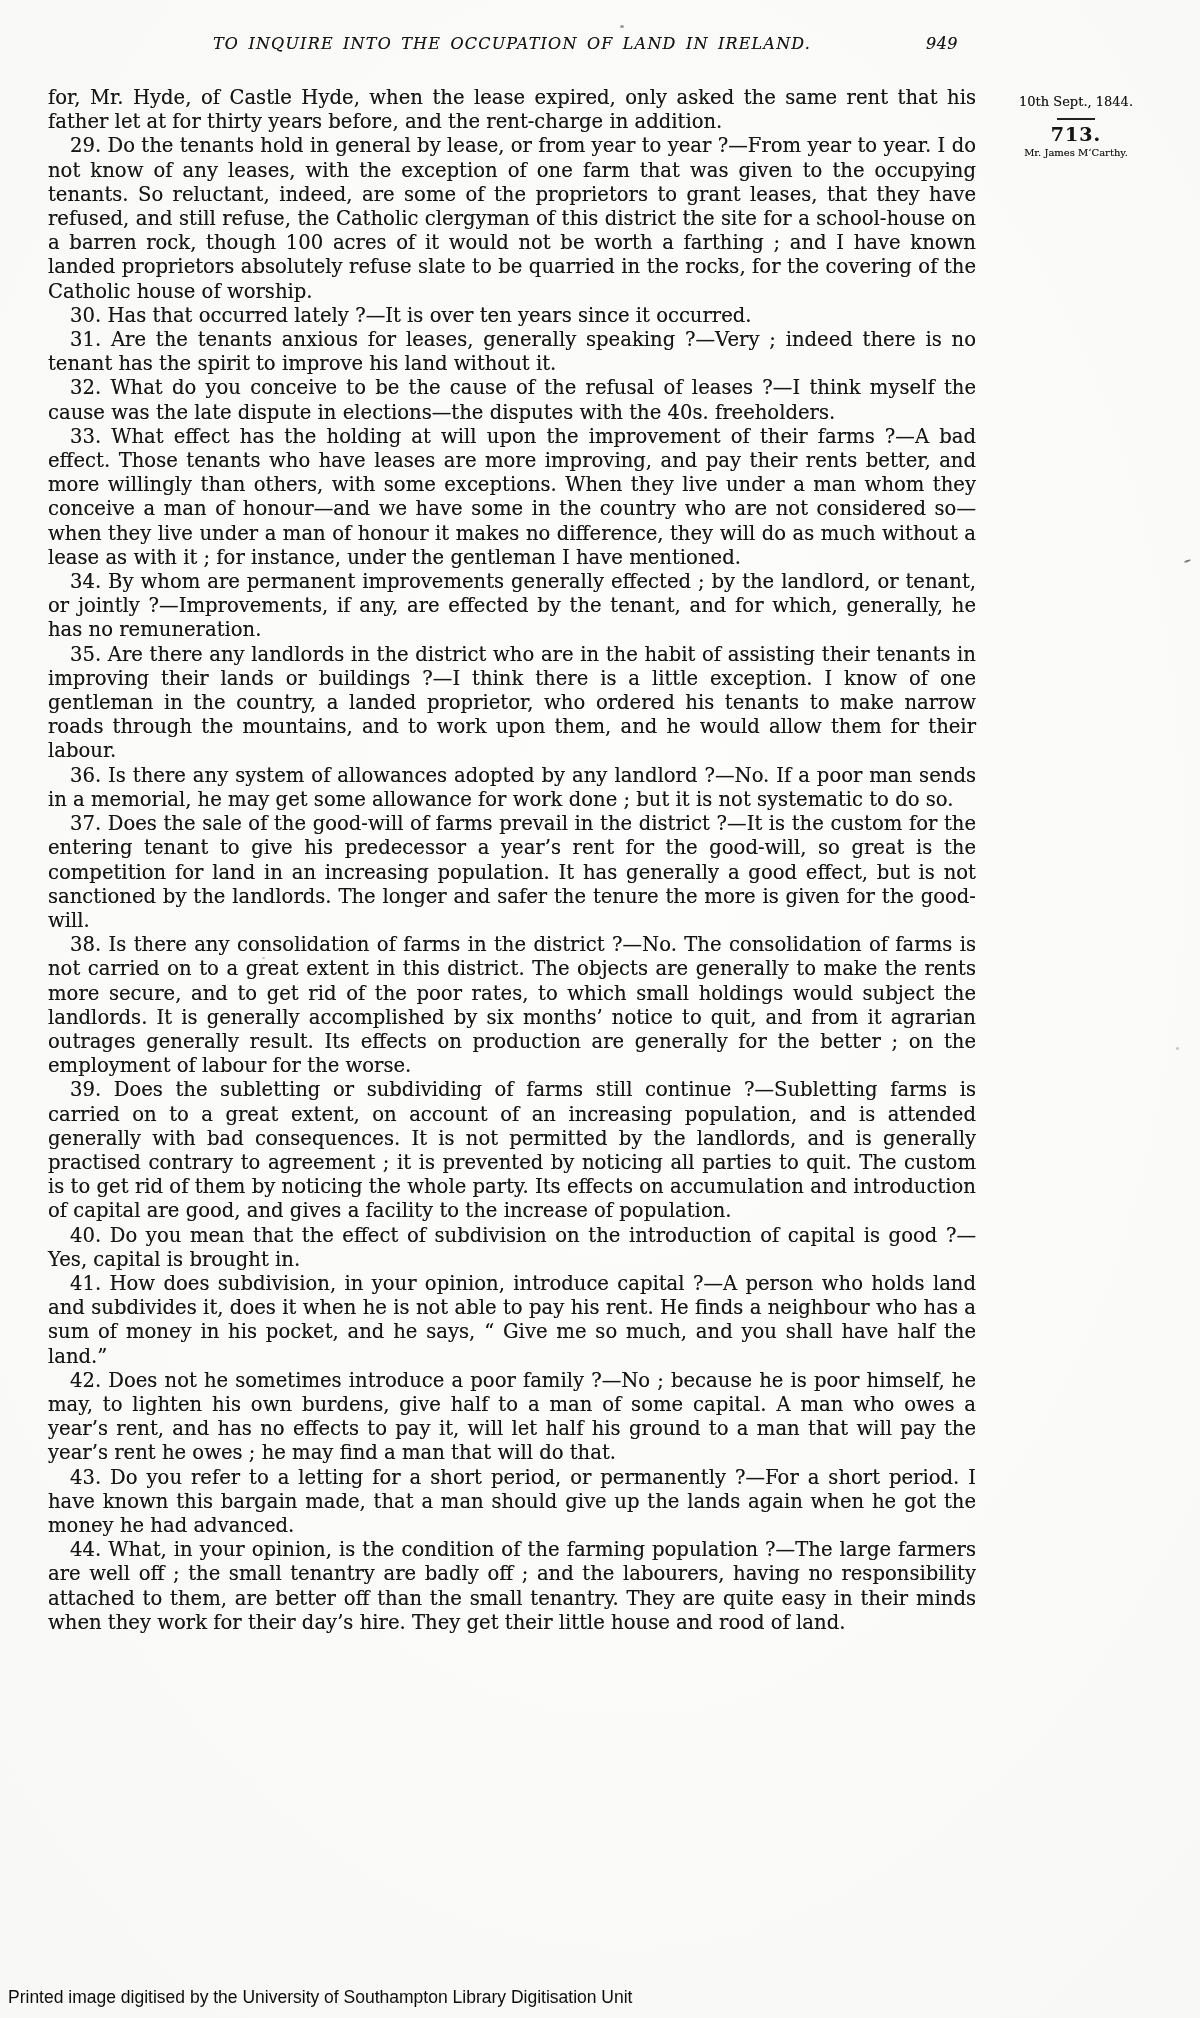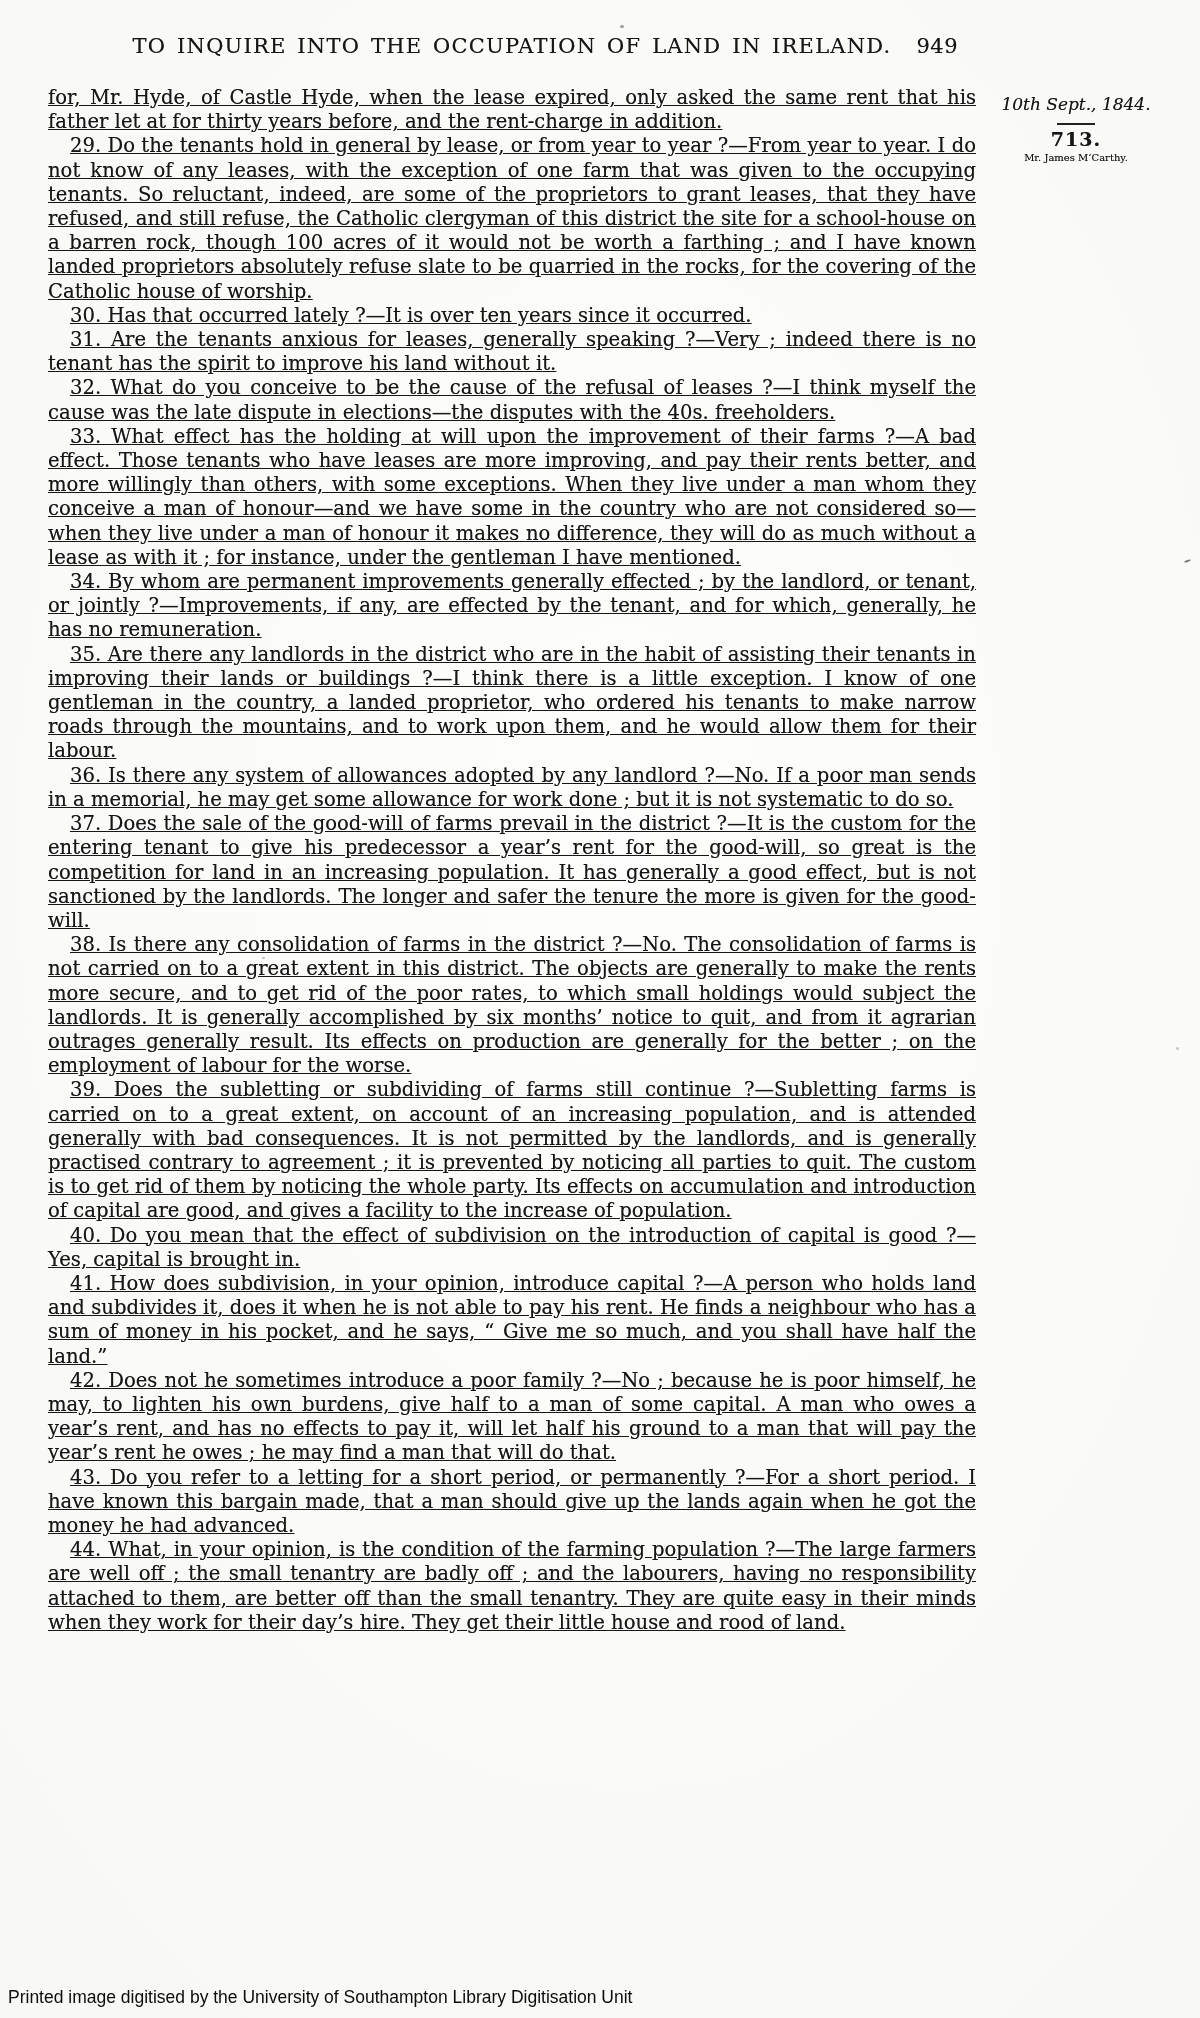--- a/index.html
+++ b/index.html
@@ -18,45 +18,45 @@
     font-family: "DejaVu Serif", "Liberation Serif", serif;
     color: #161616;
   }
   
   .header {
     position: absolute;
     top: 34px;
     left: 48px;
     width: 928px;
     text-align: center;
-    font-size: 21px;
+    font-size: 16px;
     letter-spacing: 1.2px;
     word-spacing: 3px;
     white-space: nowrap;
     text-shadow: 0 0 0.4px rgba(10,10,10,0.55);
+    font-style: italic;
   }
   .page-number {
     position: absolute;
     right: 18px;
     top: 0;
     letter-spacing: 0.5px;
     margin-left: 8px;
   }
   
   .margin-notes {
     position: absolute;
     left: 985px;
     top: 94px;
     width: 182px;
     text-align: center;
     text-shadow: 0 0 0.4px rgba(10,10,10,0.5);
   }
   .margin-date {
-    font-style: italic;
-    font-size: 17px;
+    font-size: 13px;
     white-space: nowrap;
   }
   .margin-rule {
     width: 38px;
     border: 0;
     border-top: 2.5px solid #222;
     margin: 9px auto 3px auto;
   }
   .margin-ref {
     font-weight: bold;
@@ -71,21 +71,20 @@
   
   .body-text {
     position: absolute;
     top: 86px;
     left: 48px;
     width: 928px;
     font-size: 19.6px;
     line-height: 24.2px;
     text-align: justify;
     text-shadow: 0 0 0.45px rgba(15,15,15,0.55);
-    text-decoration: underline;
   }
   .body-text p {
     margin: 0;
     padding: 0;
   }
   .body-text p.q {
     text-indent: 22px;
   }
   
   .speck {

